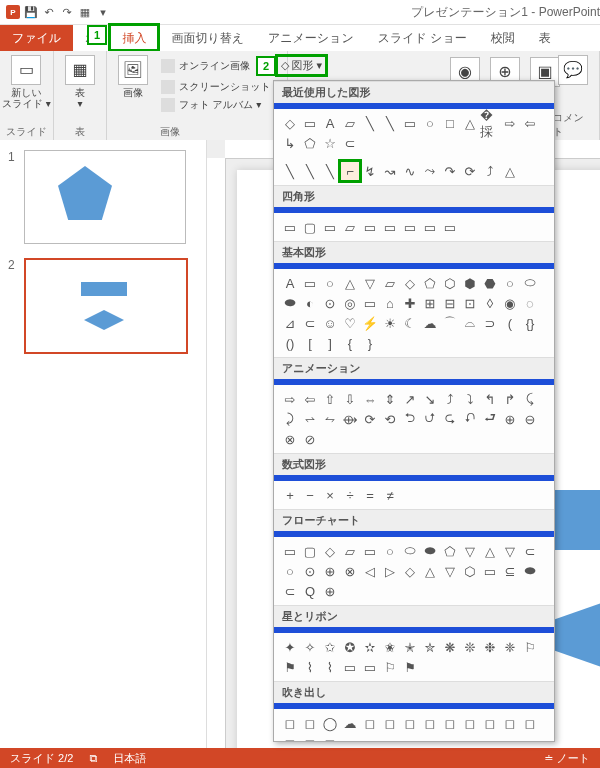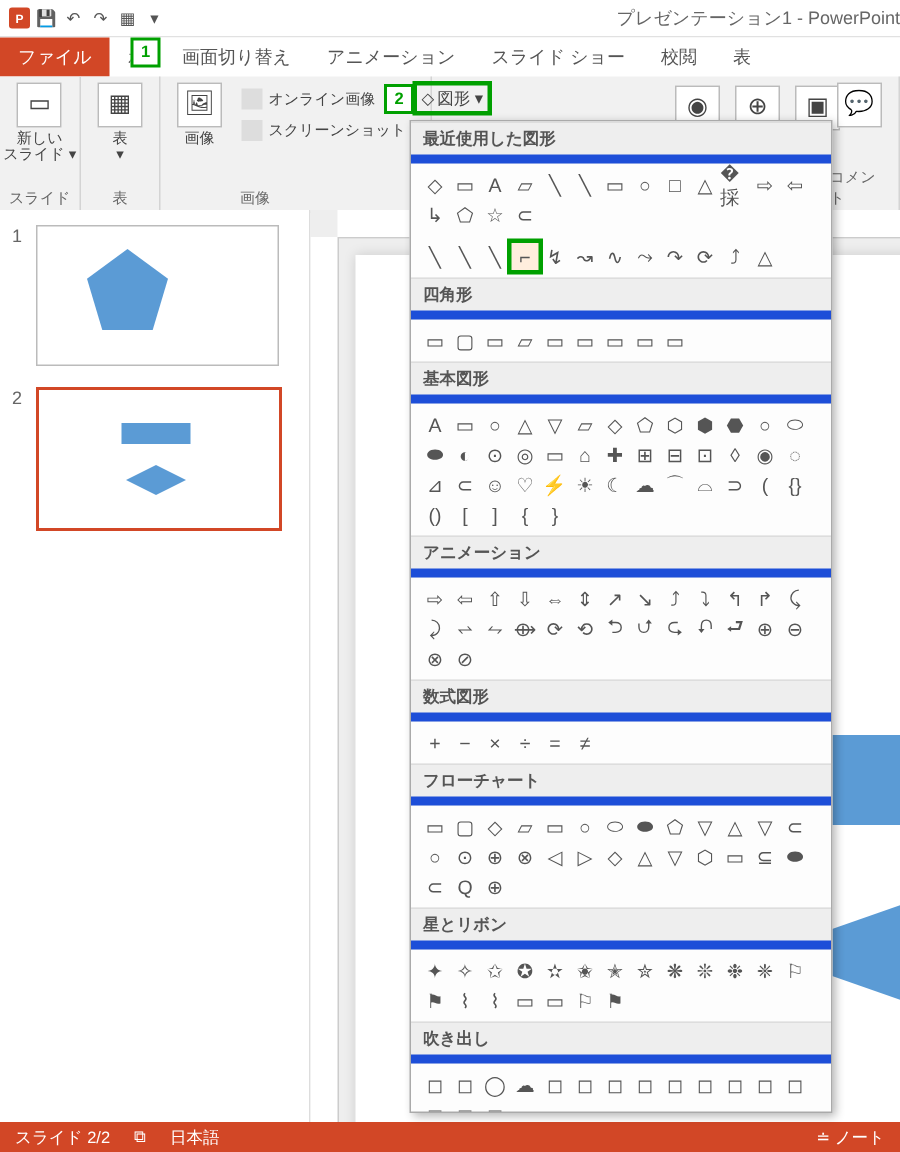--- a/index.html
+++ b/index.html
@@ -63,20 +63,21 @@
   </div>
   <div class="title">プレゼンテーション1 - PowerPoint</div>
 </div>
 
 <div class="tabs">
   <div class="tab file">ファイル</div>
   <div class="tab" style="position:relative">
     <span>ホ</span>
     <span class="num-badge" style="left:14px;top:0">1</span>
   </div>
+  <div class="tab active hl-green">挿入</div>
   <div class="tab">画面切り替え</div>
   <div class="tab">アニメーション</div>
   <div class="tab">スライド ショー</div>
   <div class="tab">校閲</div>
   <div class="tab">表</div>
 </div>
 
 <div class="ribbon">
   <div class="rgroup">
     <div class="btn-lg">
@@ -101,20 +102,24 @@
     </div>
     <div class="small-row">
       <div class="it">
           <span class="ic"></span>
           <span>オンライン画像</span>
         <span class="num-badge" style="position:static;margin-left:2px">2</span>
       </div>
       <div class="it">
           <span class="ic"></span>
           <span>スクリーンショット ▾</span>
+        </div>
+      <div class="it">
+          <span class="ic"></span>
+          <span>フォト アルバム ▾</span>
         </div>
     </div>
     <div class="label" style="position:absolute;bottom:2px;left:160px">画像</div>
   </div>
 
   <div style="position:absolute;left:276px;top:4px">
     <div class="shapes-btn hl-green">
       <span>◇</span>
       <span>図形 ▾</span>
     </div>

